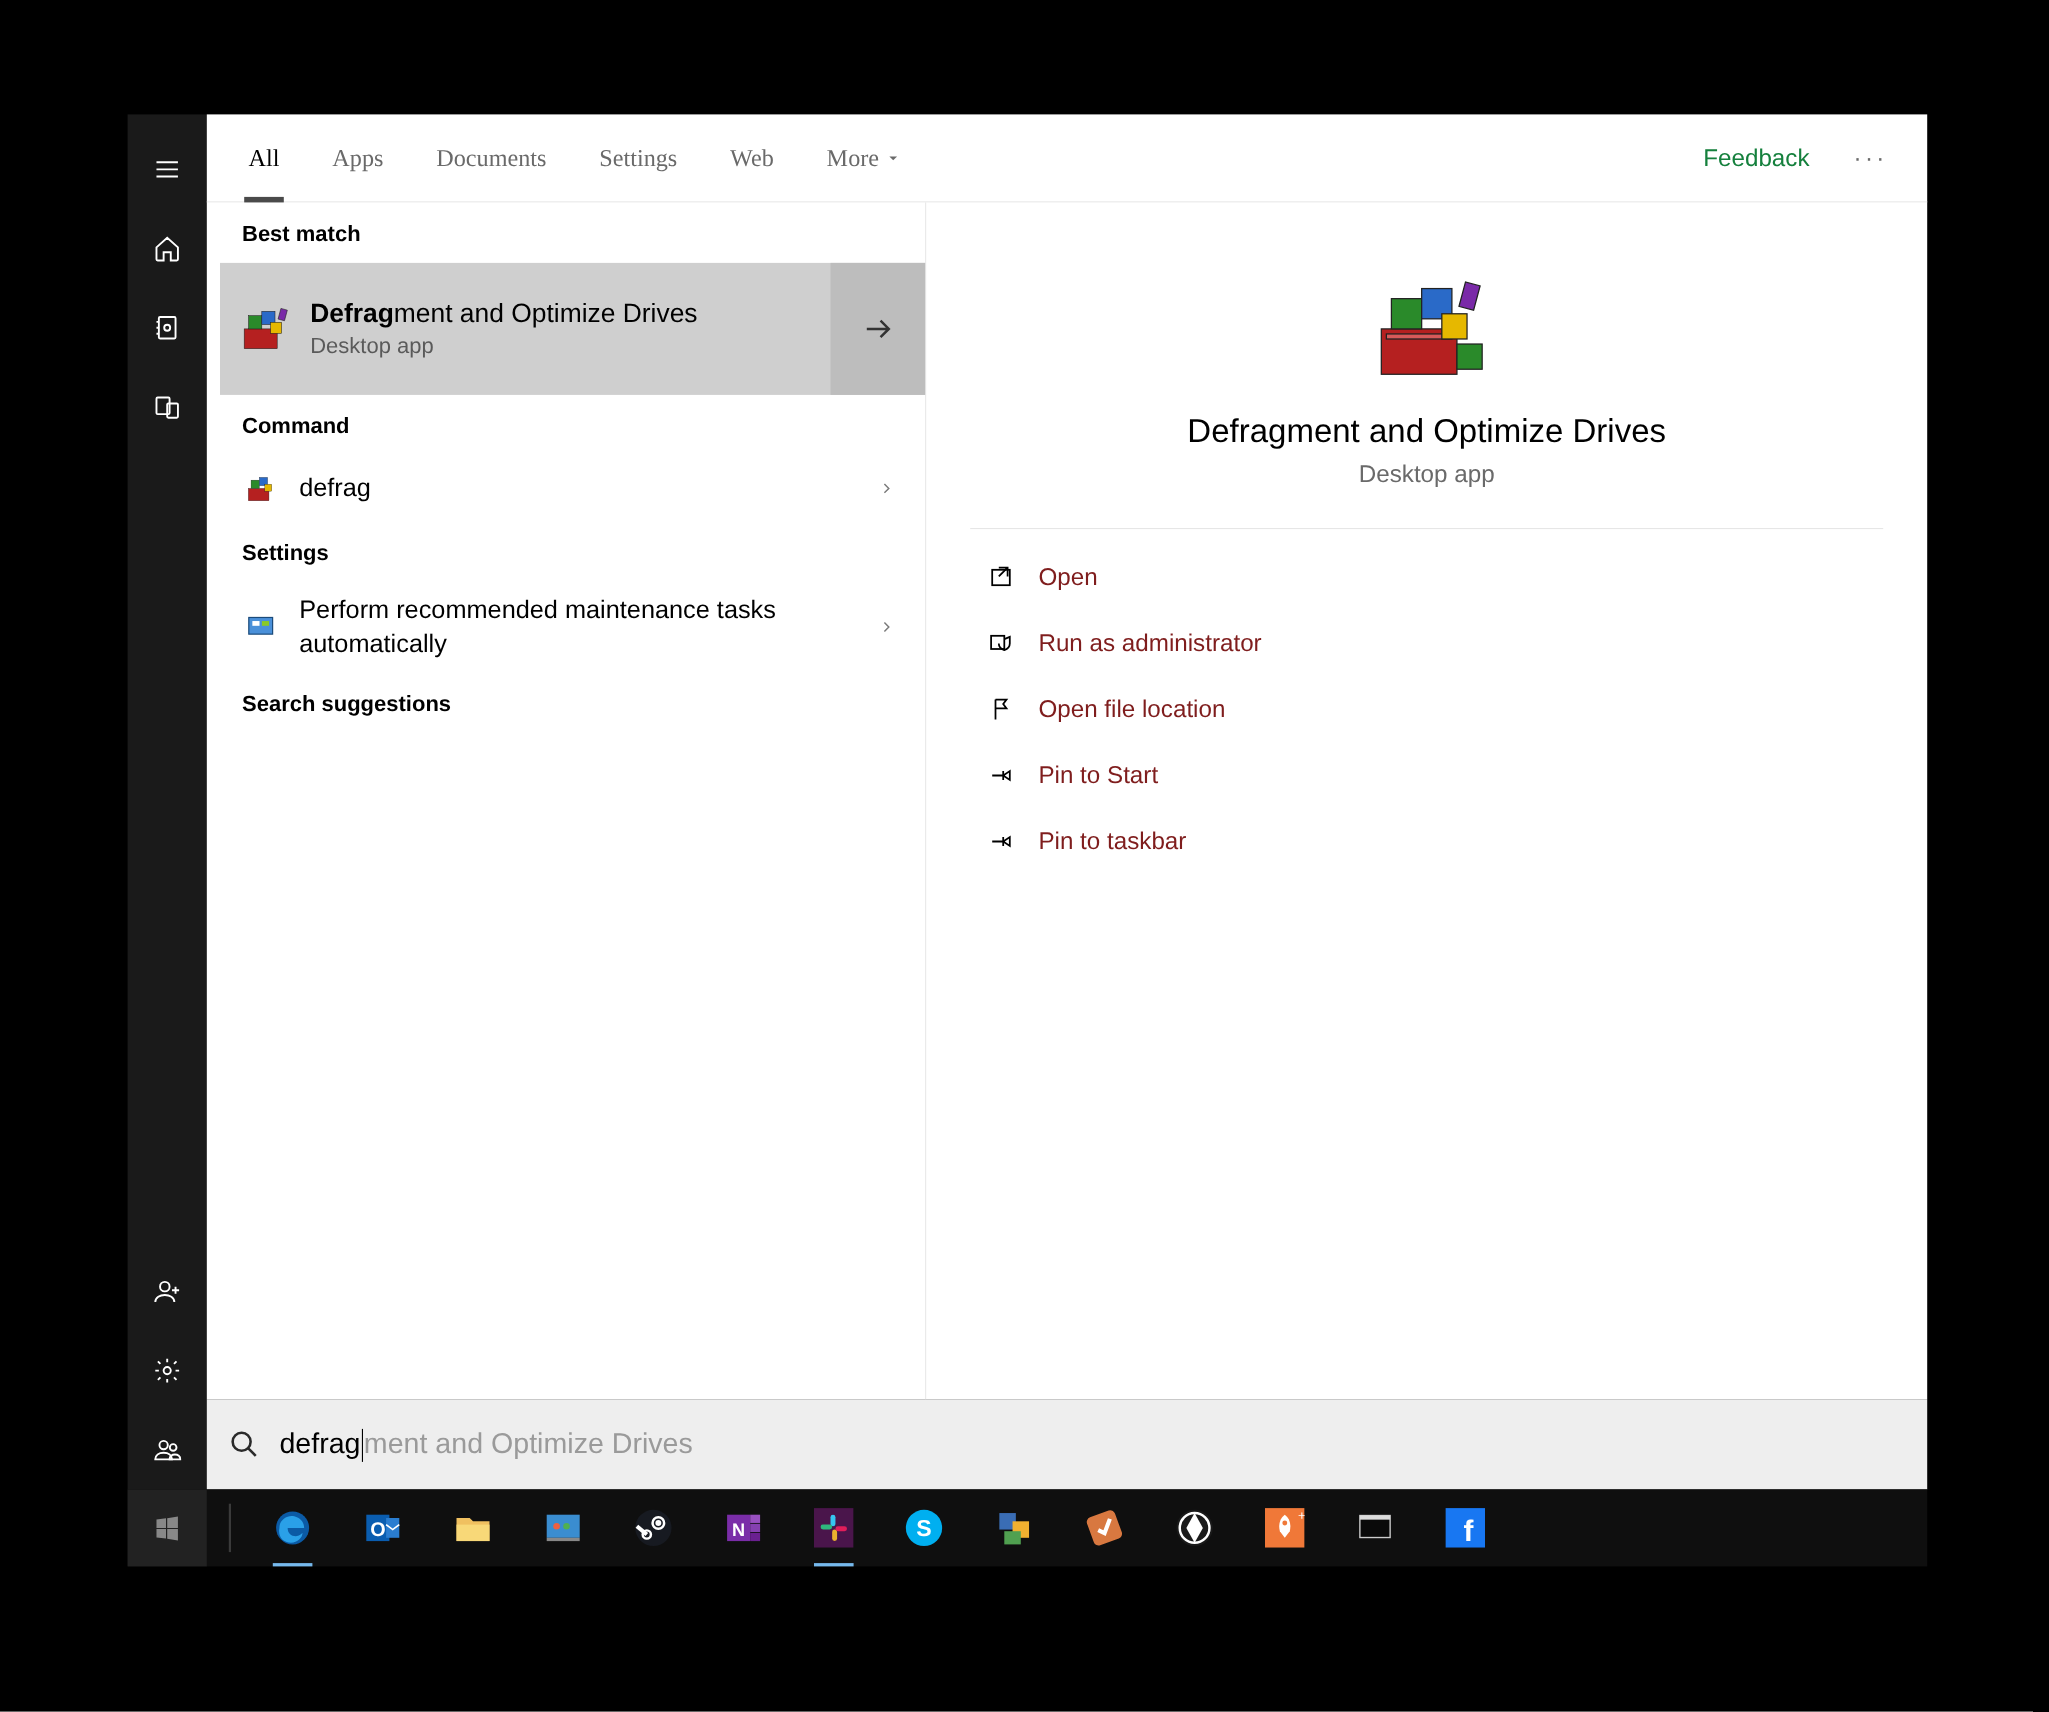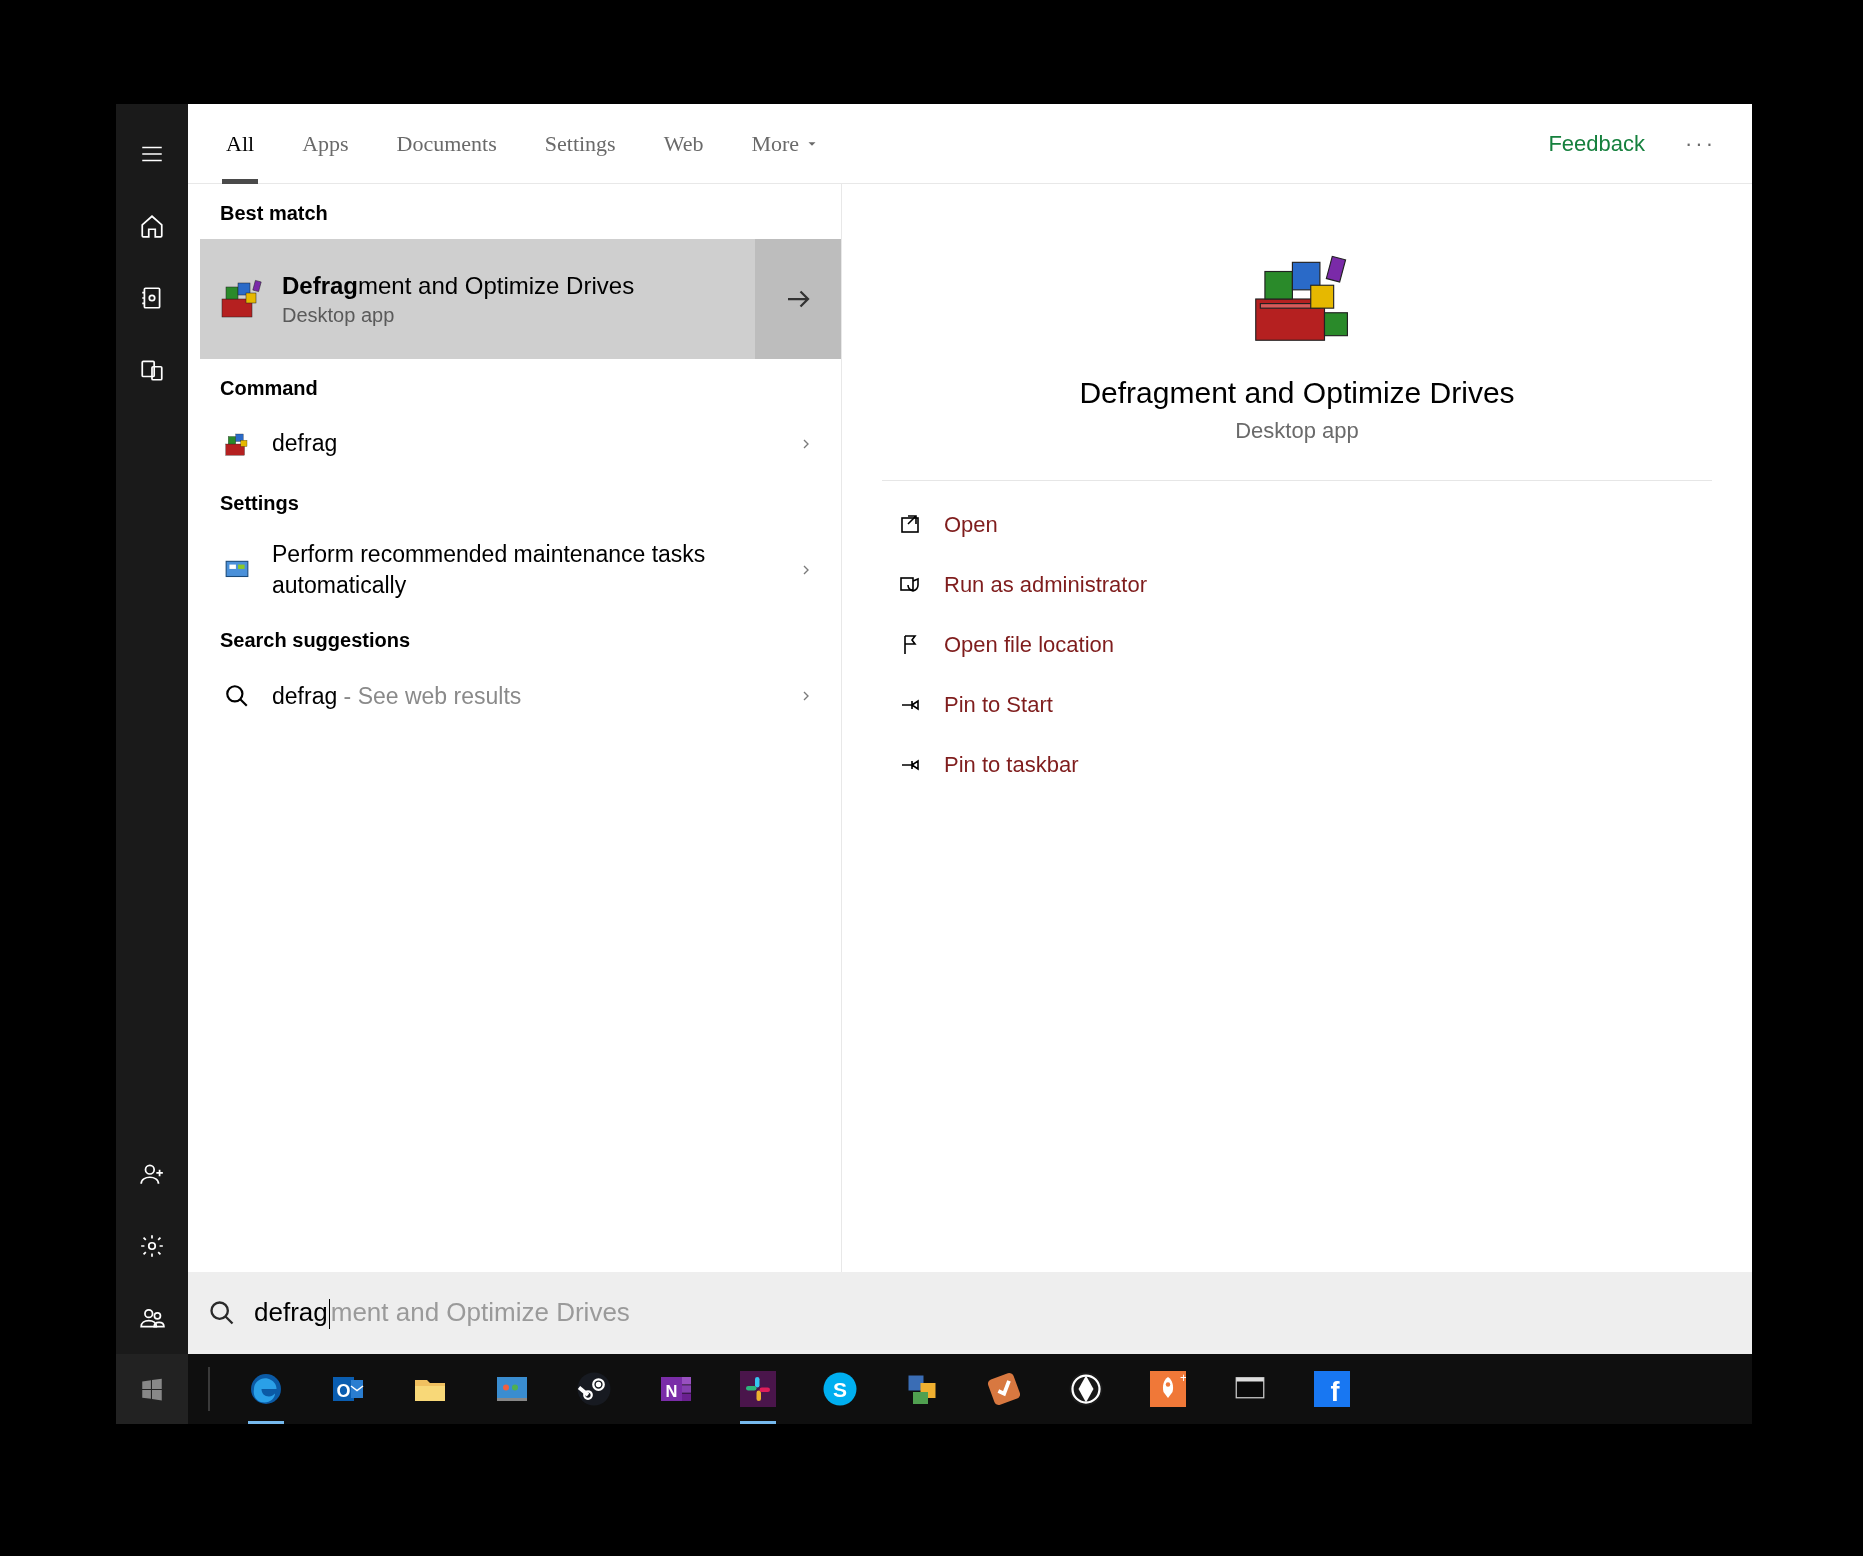--- a/index.html
+++ b/index.html
@@ -211,34 +211,20 @@
           </div>
           <div class="result-text">Perform recommended maintenance tasks automatically</div>
           <div class="result-chev">
               <svg viewBox="0 0 24 24">
                 <path d="M9 6l6 6-6 6"></path>
               </svg>
             </div>
         </div>
 
         <div class="section-header">Search suggestions</div>
-        <div class="result-row">
-          <div class="result-icon">
-            <svg viewBox="0 0 24 24" width="26" height="26" stroke="#000" fill="none" stroke-width="2">
-                <circle cx="10" cy="10" r="7"></circle>
-                <path d="M21 21l-6-6"></path>
-              </svg>
-          </div>
-          <div class="result-text"><span>defrag</span><span class="hint"> - See web results</span></div>
-          <div class="result-chev">
-              <svg viewBox="0 0 24 24">
-                <path d="M9 6l6 6-6 6"></path>
-              </svg>
-            </div>
-        </div>
       </div>
 
       <div class="right-col">
         <div class="preview-hero">
           <div class="hero-icon">
             <svg class="defrag-svg" viewBox="0 0 48 48" width="110" height="110">
               <rect x="6" y="24" width="30" height="18" fill="#b52020"></rect>
               <rect x="8" y="26" width="26" height="2" fill="#d85a5a"></rect>
               <rect x="10" y="12" width="12" height="12" fill="#2a8a2a"></rect>
               <rect x="22" y="8" width="12" height="12" fill="#2a6ac8"></rect>

